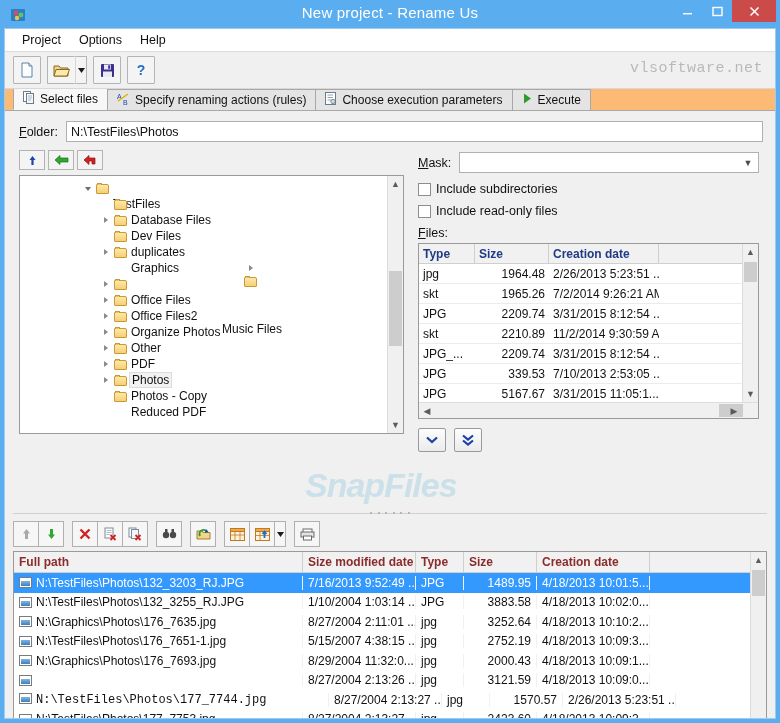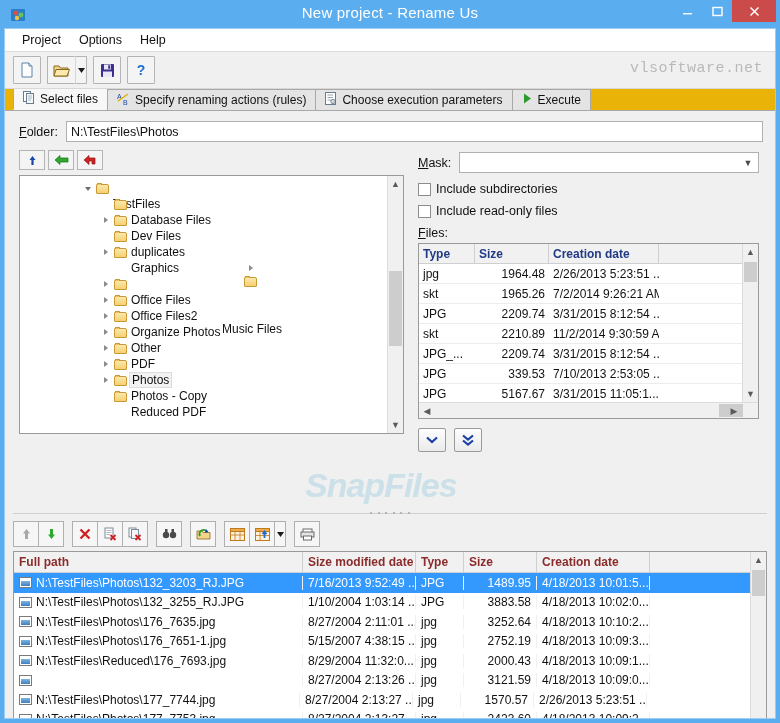--- a/index.html
+++ b/index.html
@@ -63,21 +63,21 @@
   }
   .tbtn.split{margin-right:0;border-right:none;}
   .tbtn.arrowpart{width:12px;margin-right:6px;border-left:1px solid #d6d6d6;}
   #watermark{
     position:absolute;right:12px;top:8px;
     font-family:"Liberation Mono", monospace;
     font-size:15px;color:#b9b9b9;letter-spacing:.5px;
   }
   
   #tabstrip{
-    height:22px;background:#eab308;display:flex;align-items:flex-end;
+    height:22px;background:#fdba74;display:flex;align-items:flex-end;
     padding-left:8px;border-bottom:1px solid #a8a8a8;box-sizing:border-box;
   }
   .tab{
     height:21px;display:flex;align-items:center;gap:5px;
     padding:0 9px;font-size:12px;color:#111;
     border:1px solid #a8a8a8;border-bottom:none;background:#e4e4e4;
     box-sizing:border-box;margin-right:-1px;
   }
   .tab.active{background:#f7f7f7;height:22px;border-bottom:1px solid #f7f7f7;}
   
@@ -713,58 +713,58 @@
                 <span>N:\TestFiles\Photos\132_3255_RJ.JPG</span>
               </div>
               <div class="bc" style="width: 113px;">1/10/2004 1:03:14 ...</div>
               <div class="bc" style="width: 48px;">JPG</div>
               <div class="bc num" style="width: 73px;">3883.58</div>
               <div class="bc" style="width: 113px;">4/18/2013 10:02:0...</div>
             </div>
             <div class="brow">
               <div class="bc" style="width: 289px; display: flex; align-items: center;">
                 <span class="fileico"></span>
-                <span>N:\TestFiles\Photos\176_7635.jpg</span>
+                <span>N:\Graphics\Photos\176_7635.jpg</span>
               </div>
               <div class="bc" style="width: 113px;">8/27/2004 2:11:01 ...</div>
               <div class="bc" style="width: 48px;">jpg</div>
               <div class="bc num" style="width: 73px;">3252.64</div>
               <div class="bc" style="width: 113px;">4/18/2013 10:10:2...</div>
             </div>
             <div class="brow">
               <div class="bc" style="width: 289px; display: flex; align-items: center;">
                 <span class="fileico"></span>
                 <span>N:\TestFiles\Photos\176_7651-1.jpg</span>
               </div>
               <div class="bc" style="width: 113px;">5/15/2007 4:38:15 ...</div>
               <div class="bc" style="width: 48px;">jpg</div>
               <div class="bc num" style="width: 73px;">2752.19</div>
               <div class="bc" style="width: 113px;">4/18/2013 10:09:3...</div>
             </div>
             <div class="brow">
               <div class="bc" style="width: 289px; display: flex; align-items: center;">
                 <span class="fileico"></span>
-                <span>N:\TestFiles\Reduced\176_7693.jpg</span>
+                <span>N:\Graphics\Photos\176_7693.jpg</span>
               </div>
               <div class="bc" style="width: 113px;">8/29/2004 11:32:0...</div>
               <div class="bc" style="width: 48px;">jpg</div>
               <div class="bc num" style="width: 73px;">2000.43</div>
               <div class="bc" style="width: 113px;">4/18/2013 10:09:1...</div>
             </div>
             <div class="brow">
               <div class="bc" style="width: 289px; display: flex; align-items: center;">
                 <span class="fileico"></span>
               </div>
               <div class="bc" style="width: 113px;">8/27/2004 2:13:26 ...</div>
               <div class="bc" style="width: 48px;">jpg</div>
               <div class="bc num" style="width: 73px;">3121.59</div>
               <div class="bc" style="width: 113px;">4/18/2013 10:09:0...</div>
             </div>
             <div class="brow">
-              <div class="bc" style="width: 286px; display: flex; align-items: center;">
+              <div class="bc" style="width: 315px; display: flex;  font-family: Liberation Mono, monospace;">
                 <span class="fileico"></span>
                 <span>N:\TestFiles\Photos\177_7744.jpg</span>
               </div>
               <div class="bc" style="width: 113px;">8/27/2004 2:13:27 ...</div>
               <div class="bc" style="width: 48px;">jpg</div>
               <div class="bc num" style="width: 73px;">1570.57</div>
               <div class="bc" style="width: 113px;">2/26/2013 5:23:51 ...</div>
             </div>
             <div class="brow">
               <div class="bc" style="width: 289px; display: flex; align-items: center;">

